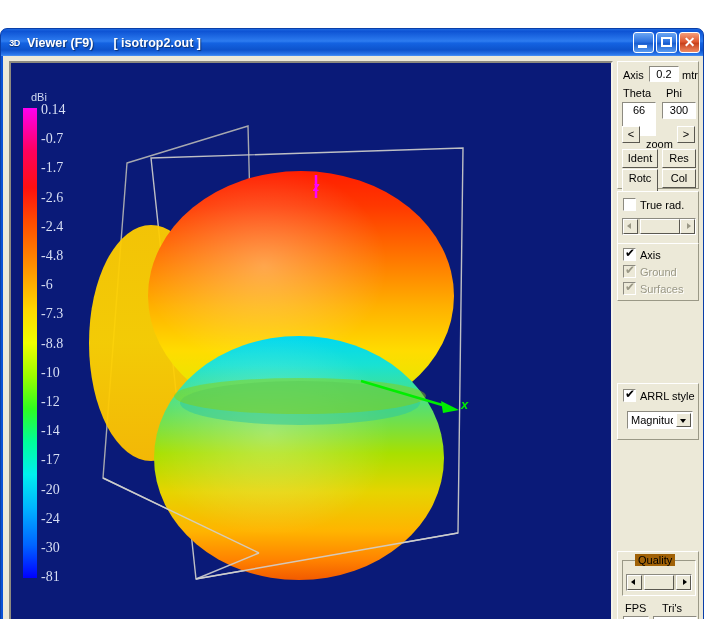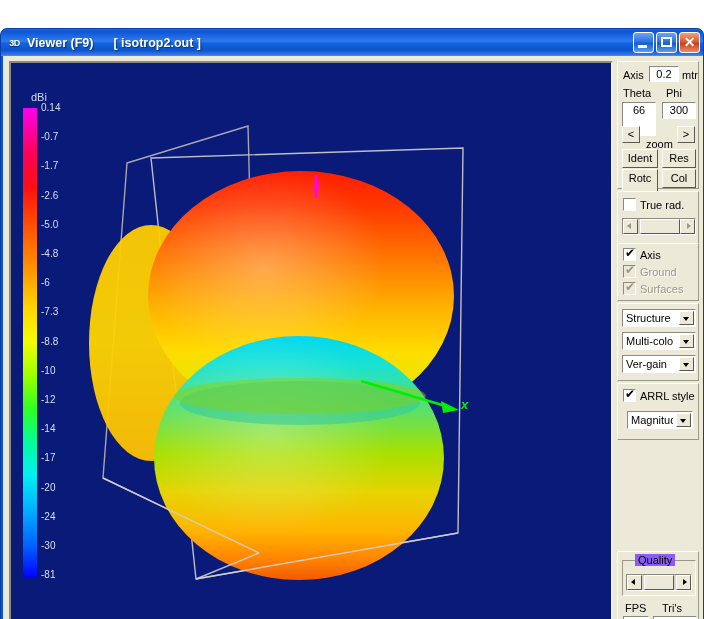--- a/index.html
+++ b/index.html
@@ -177,22 +177,23 @@
       #00ff9a 71%,
       #00f0f0 78%,
       #00b4ff 85%,
       #0064ff 93%,
       #0000ff 100%);
   }
   .legend-label {
     position: absolute;
     left: 22px;
     color: #d8dff4;
-    font-size: 10px;
-    white-space: nowrap;
+    font-size: 14px;
+    white-space: nowrap;
+    font-family: Liberation Serif, serif;
   }
 
   
   .axis-z-label {
     position: absolute;
     color: #ff00ff;
     font-size: 13px;
     font-style: italic;
     font-weight: bold;
   }
@@ -373,21 +374,21 @@
 
   .groupbox {
     position: absolute;
     border: 1px solid;
     border-color: #9a9886 #ffffff #ffffff #9a9886;
     box-sizing: border-box;
   }
   .groupbox-title {
     position: absolute;
     top: -7px; left: 12px;
-    background: #8b5cf6;
+    background: #a16207;
     padding: 0 3px;
     font-size: 11px;
     color: #000000;
     white-space: nowrap;
   }
 </style>
 </head>
 <body>
 
 <div class="window">
@@ -495,21 +496,21 @@
       </svg>
 
       <div class="legend">
         <div class="legend-title">dBi</div>
         <div class="legend-bar"></div>
         <div class="legend-labels">
             <div class="legend-label" style="top: 11px;">0.14</div>
             <div class="legend-label" style="top: 40.2px;">-0.7</div>
             <div class="legend-label" style="top: 69.4px;">-1.7</div>
             <div class="legend-label" style="top: 98.6px;">-2.6</div>
-            <div class="legend-label" style="top: 127.8px;">-5.0</div>
+            <div class="legend-label" style="top: 127.8px;">-2.4</div>
             <div class="legend-label" style="top: 157px;">-4.8</div>
             <div class="legend-label" style="top: 186.2px;">-6</div>
             <div class="legend-label" style="top: 215.4px;">-7.3</div>
             <div class="legend-label" style="top: 244.6px;">-8.8</div>
             <div class="legend-label" style="top: 273.8px;">-10</div>
             <div class="legend-label" style="top: 303px;">-12</div>
             <div class="legend-label" style="top: 332.2px;">-14</div>
             <div class="legend-label" style="top: 361.4px;">-17</div>
             <div class="legend-label" style="top: 390.6px;">-20</div>
             <div class="legend-label" style="top: 419.8px;">-24</div>
@@ -570,34 +571,20 @@
           <div class="chk-label disabled">Ground</div>
         </div>
         <div class="chk-row" style="left:5px; top:38px;">
           <div class="chk disabled">
               <div class="chk-mark">✔</div>
             </div>
           <div class="chk-label disabled">Surfaces</div>
         </div>
       </div>
 
-      <div class="group" style="top:242px; height:78px;">
-        <div class="combo" style="left:4px; top:5px; width:74px;">
-          <div class="combo-text">Structure</div>
-          <div class="combo-arrow"></div>
-        </div>
-        <div class="combo" style="left:4px; top:28px; width:74px;">
-          <div class="combo-text">Multi-colo</div>
-          <div class="combo-arrow"></div>
-        </div>
-        <div class="combo" style="left:4px; top:51px; width:74px;">
-          <div class="combo-text">Ver-gain</div>
-          <div class="combo-arrow"></div>
-        </div>
-      </div>
 
       <div class="group" style="top:322px; height:57px;">
         <div class="chk-row" style="left:5px; top:5px;">
           <div class="chk">
               <div class="chk-mark">✔</div>
             </div>
           <div class="chk-label">ARRL style</div>
         </div>
         <div class="combo" style="left:9px; top:27px; width:66px;">
           <div class="combo-text" style="width:42px;">Magnitud</div>

